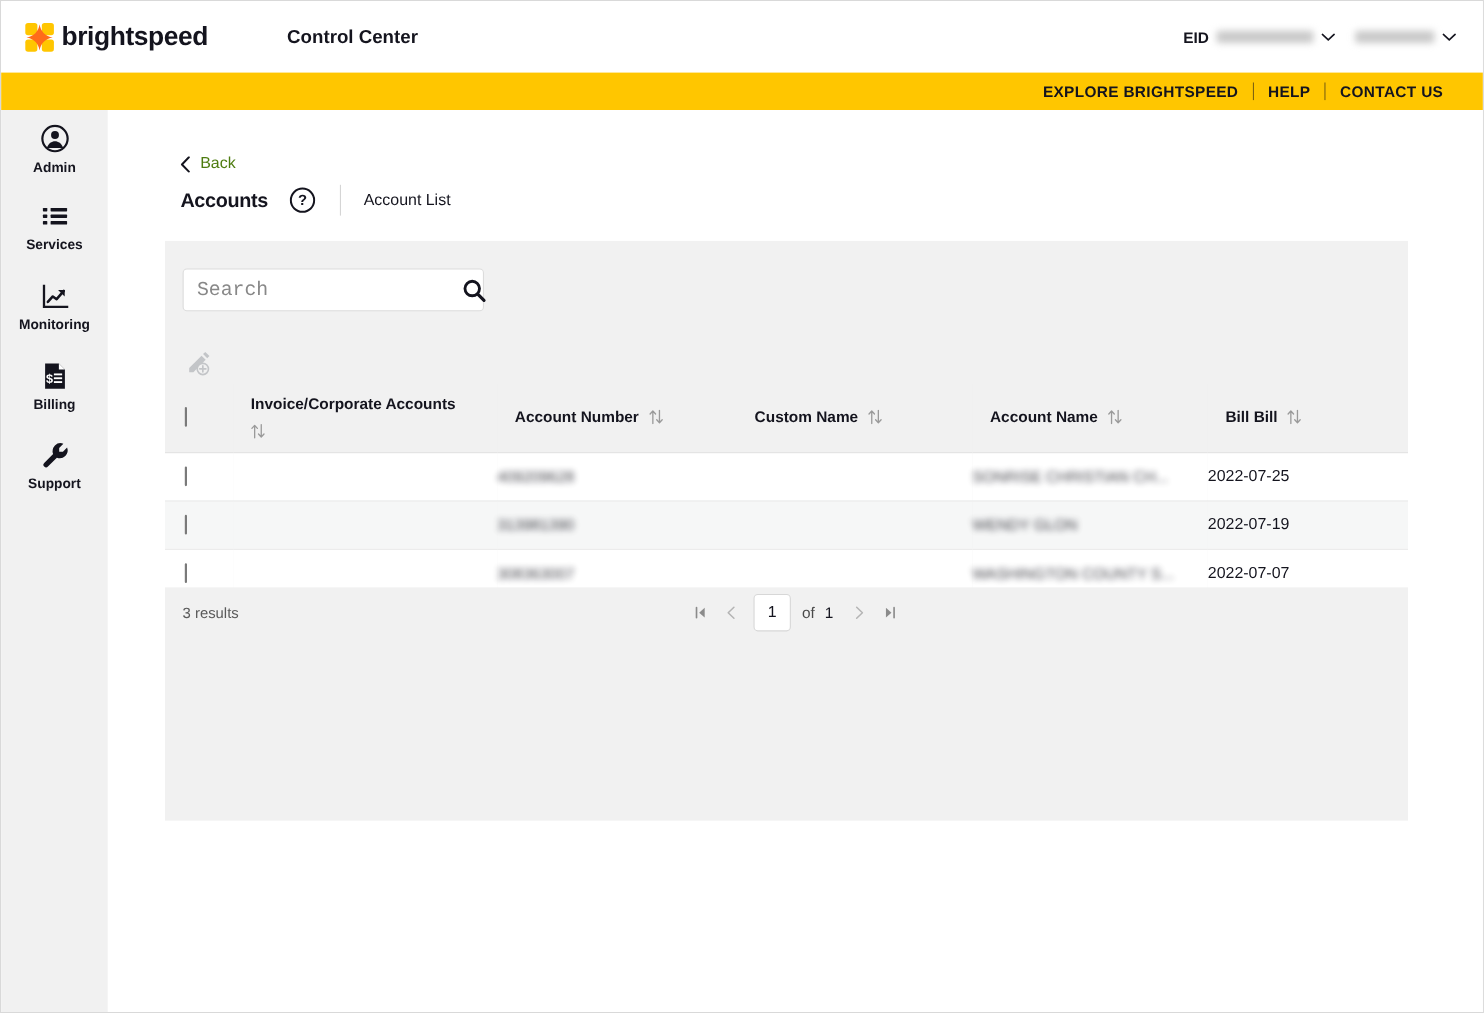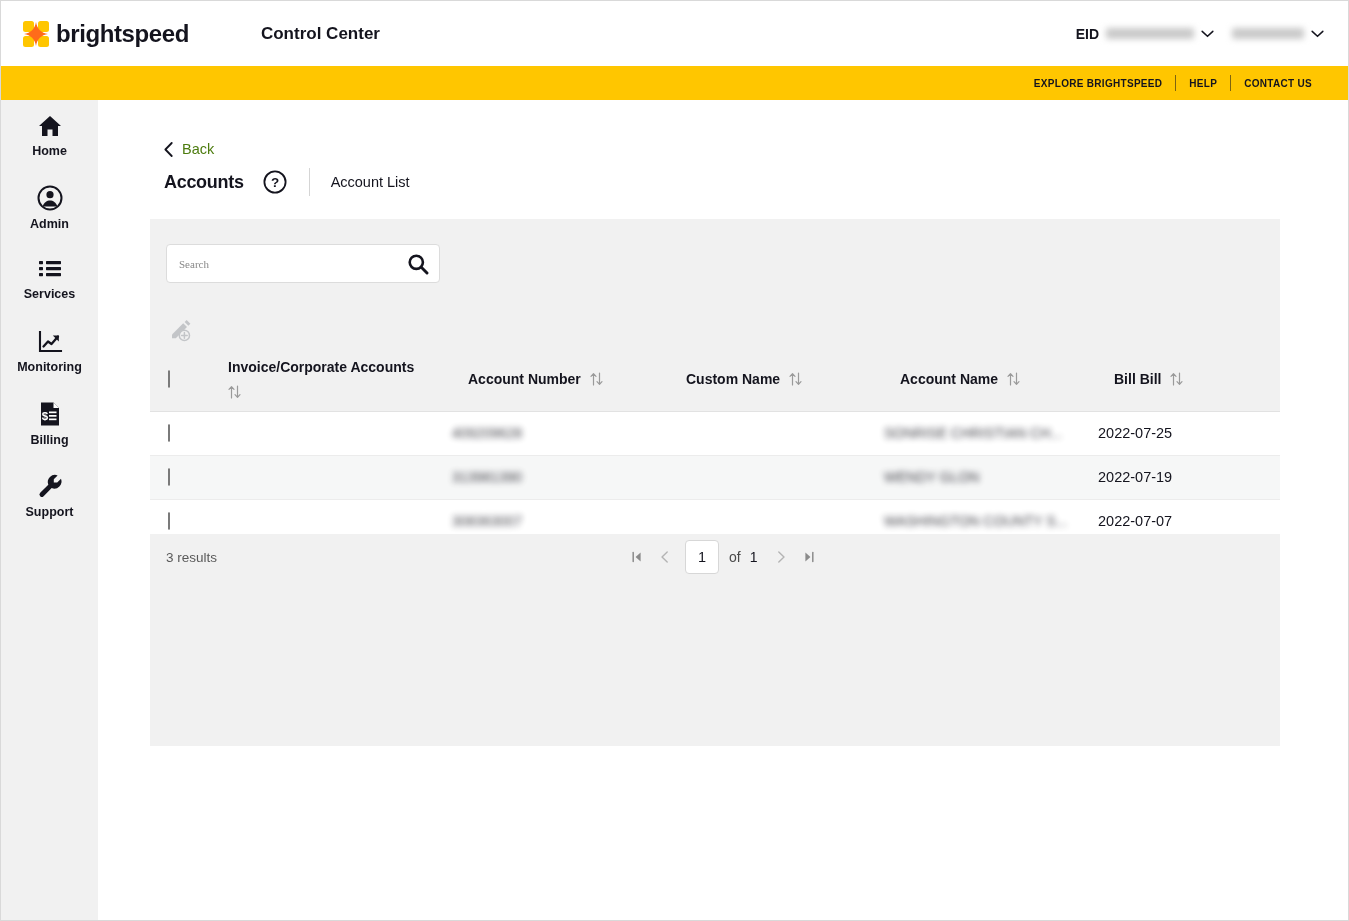--- a/index.html
+++ b/index.html
@@ -116,21 +116,21 @@
     left: 0; top: 65px;
     width: 1349px; height: 34px;
     background: #ffc600;
     display: flex;
     align-items: center;
     justify-content: flex-end;
     padding-right: 25px;
     gap: 0;
   }
   .yellow-bar a {
-    font-size: 10px;
+    font-size: 14px;
     font-weight: bold;
     color: #14141e;
     text-decoration: none;
     letter-spacing: 0.3px;
     padding: 0 13px;
     cursor: pointer;
   }
   .yb-sep {
     width: 1px; height: 16px;
     background: #14141e;
@@ -225,22 +225,22 @@
     border: 1px solid #dcdcdc;
     border-radius: 4px;
     display: flex;
     align-items: center;
   }
   .search-input {
     flex: 1;
     border: none;
     outline: none;
     background: transparent;
-    font-family: Liberation Serif, serif;
-    font-size: 11px;
+    font-family: Liberation Mono, monospace;
+    font-size: 18px;
     color: #6d28d9;
     padding: 0 10px 0 12px;
   }
   .search-input::placeholder { color: #888888; }
   .search-btn {
     width: 42px; height: 37px;
     border: none;
     background: transparent;
     cursor: pointer;
     display: flex;
@@ -436,26 +436,20 @@
   <div class="yellow-bar">
     <a>EXPLORE BRIGHTSPEED</a>
     <span class="yb-sep"></span>
     <a>HELP</a>
     <span class="yb-sep"></span>
     <a>CONTACT US</a>
   </div>
 
   <nav class="sidebar">
 
-    <div class="nav-item">
-      <svg width="26" height="24" viewBox="0 0 26 24">
-        <path d="M13 2 L24 12 L21 12 L21 22 L15.5 22 L15.5 15.5 L10.5 15.5 L10.5 22 L5 22 L5 12 L2 12 Z" fill="#14141e"></path>
-      </svg>
-      <span class="nav-label">Home</span>
-    </div>
 
     <div class="nav-item">
       <svg width="26" height="26" viewBox="0 0 26 26">
         <circle cx="13" cy="13" r="11.5" fill="none" stroke="#14141e" stroke-width="2"></circle>
         <circle cx="13" cy="9.7" r="3.6" fill="#14141e"></circle>
         <path d="M5.6 21.5 C7 17.2 10 15.4 13 15.4 C16 15.4 19 17.2 20.4 21.5 Z" fill="#14141e"></path>
       </svg>
       <span class="nav-label">Admin</span>
     </div>
 

